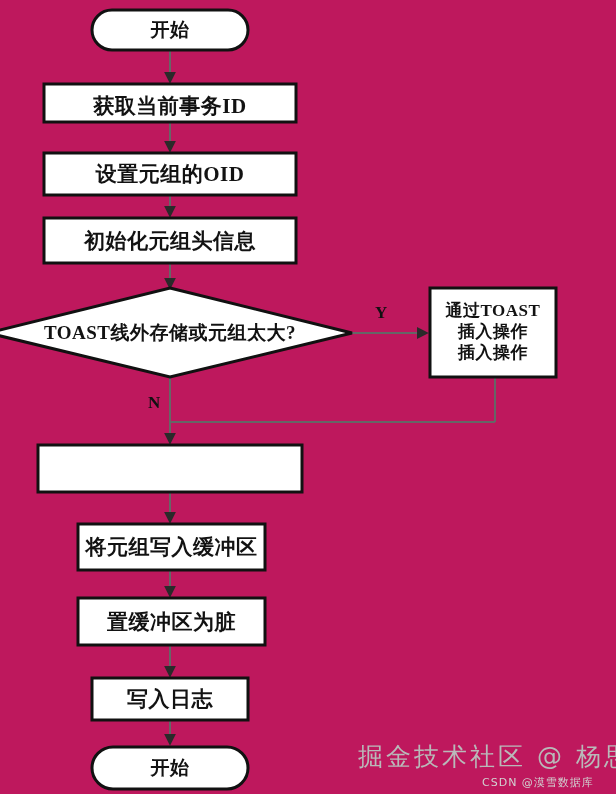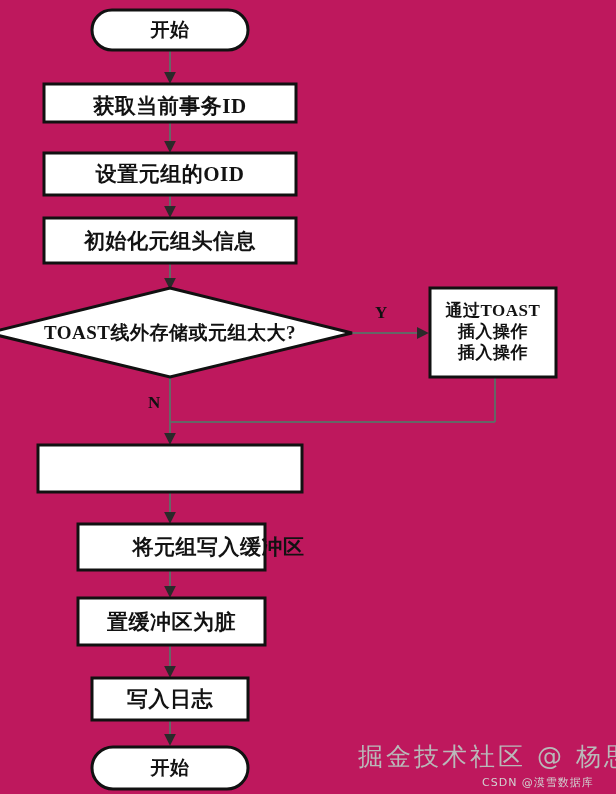--- a/index.html
+++ b/index.html
@@ -131,21 +131,21 @@
 
   <div class="node-label lbl-dec" style="left:30px; top:313px; width:280px; height:40px;">TOAST线外存储或元组太大?</div>
 
   <div class="node-label lbl-toast" style="left:430px; top:288px; width:126px; height:89px;">
     <span>通过TOAST</span>
     <span>插入操作</span>
     <span>插入操作</span>
   </div>
 
 
-  <div class="node-label lbl-proc" style="left:78px; top:524px; width:187px; height:46px;margin-left:47px;">将元组写入缓冲区</div>
+  <div class="node-label lbl-proc" style="left:78px; top:524px; width:187px; height:46px;">将元组写入缓冲区</div>
 
   <div class="node-label lbl-proc" style="left:78px; top:598px; width:187px; height:47px;">置缓冲区为脏</div>
 
   <div class="node-label lbl-proc" style="left:92px; top:678px; width:156px; height:42px;">写入日志</div>
 
   <div class="node-label lbl-term" style="left:92px; top:747px; width:156px; height:42px;">开始</div>
 
   <div class="edge-label" style="left:375px; top:303px;">Y</div>
 
   <div class="edge-label" style="left:148px; top:393px;">N</div>

